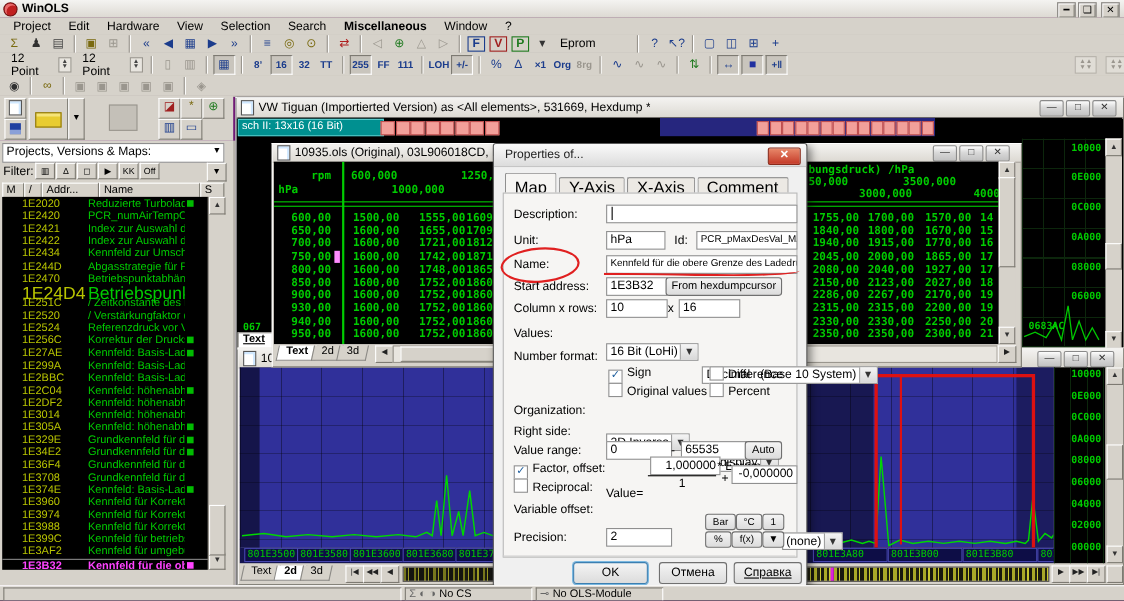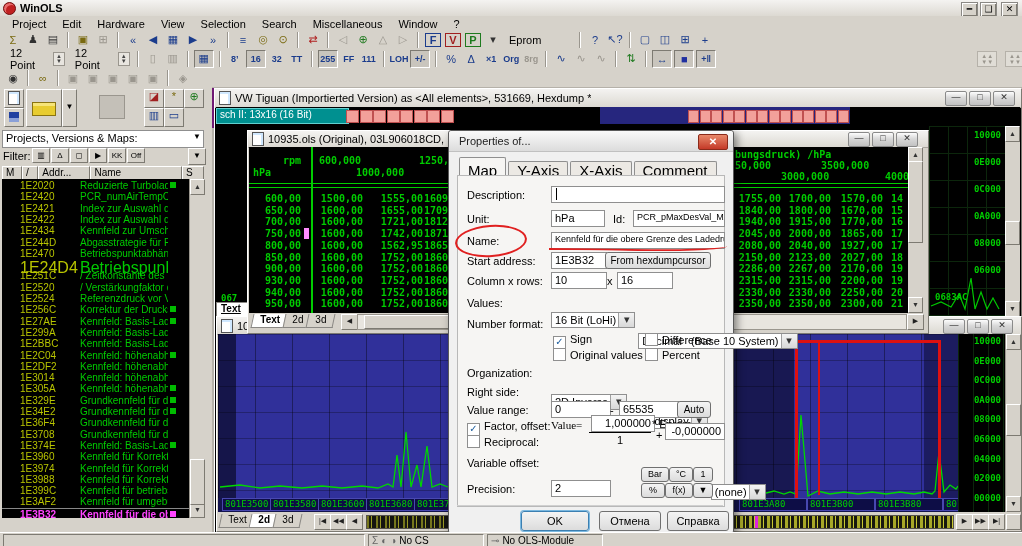--- a/index.html
+++ b/index.html
@@ -71,21 +71,21 @@
     </span>
   </div>
 
   <div class="ab" id="menubar" style="left:0;top:16px;width:1022px;height:15px;display:flex;align-items:center;background:#d6d2ca;border-bottom:1px solid #b5b1a9;padding-left:4px;">
       <span style="padding: 0px 8px;">Project</span>
       <span style="padding: 0px 8px;">Edit</span>
       <span style="padding: 0px 8px;">Hardware</span>
       <span style="padding: 0px 8px;">View</span>
       <span style="padding: 0px 8px;">Selection</span>
       <span style="padding: 0px 8px;">Search</span>
-      <span style="padding: 0px 8px;">Miscellaneous</span>
+      <span style="padding: 0px 8px; font-weight: bold;">Miscellaneous</span>
       <span style="padding: 0px 8px;">Window</span>
       <span style="padding: 0px 8px;">?</span>
     </div>
 
   <div class="ab tbrow" id="toolbar1" style="left:0;top:31px;width:1022px;height:17px;">
       <span class="tbbtn" style="color: rgb(122, 106, 16);">Σ</span>
       <span class="tbbtn" style="color: rgb(48, 48, 48);">♟</span>
       <span class="tbbtn" style="color: rgb(64, 64, 64);">▤</span>
       <span class="tbsep"></span>
       <span class="tbbtn" style="color: rgb(122, 106, 16);">▣</span>
@@ -550,21 +550,21 @@
         <span style="position: absolute; top: 81.1px; color: rgb(0, 204, 0); font-family: &quot;DejaVu Sans Mono&quot;, monospace; font-size: 10px; font-weight: 700; white-space: nowrap; left: -18px; width: 70px; text-align: right;">750,00</span>
         <span style="position: absolute; top: 81.1px; color: rgb(0, 204, 0); font-family: &quot;DejaVu Sans Mono&quot;, monospace; font-size: 10px; font-weight: 700; white-space: nowrap; left: 44px; width: 70px; text-align: right;">1600,00</span>
         <span style="position: absolute; top: 81.1px; color: rgb(0, 204, 0); font-family: &quot;DejaVu Sans Mono&quot;, monospace; font-size: 10px; font-weight: 700; white-space: nowrap; left: 104px; width: 70px; text-align: right;">1742,00</span>
         <span style="position: absolute; top: 81.1px; color: rgb(0, 204, 0); font-family: &quot;DejaVu Sans Mono&quot;, monospace; font-size: 10px; font-weight: 700; white-space: nowrap; left: 135px; width: 70px; text-align: right;">1871,</span>
         <span style="position: absolute; top: 81.1px; color: rgb(0, 204, 0); font-family: &quot;DejaVu Sans Mono&quot;, monospace; font-size: 10px; font-weight: 700; white-space: nowrap; left: 462px; width: 70px; text-align: right;">2045,00</span>
         <span style="position: absolute; top: 81.1px; color: rgb(0, 204, 0); font-family: &quot;DejaVu Sans Mono&quot;, monospace; font-size: 10px; font-weight: 700; white-space: nowrap; left: 512px; width: 70px; text-align: right;">2000,00</span>
         <span style="position: absolute; top: 81.1px; color: rgb(0, 204, 0); font-family: &quot;DejaVu Sans Mono&quot;, monospace; font-size: 10px; font-weight: 700; white-space: nowrap; left: 564px; width: 70px; text-align: right;">1865,00</span>
         <span style="position: absolute; top: 81.1px; color: rgb(0, 204, 0); font-family: &quot;DejaVu Sans Mono&quot;, monospace; font-size: 10px; font-weight: 700; white-space: nowrap; left: 642px;">17</span>
         <span style="position: absolute; top: 92.8px; color: rgb(0, 204, 0); font-family: &quot;DejaVu Sans Mono&quot;, monospace; font-size: 10px; font-weight: 700; white-space: nowrap; left: -18px; width: 70px; text-align: right;">800,00</span>
         <span style="position: absolute; top: 92.8px; color: rgb(0, 204, 0); font-family: &quot;DejaVu Sans Mono&quot;, monospace; font-size: 10px; font-weight: 700; white-space: nowrap; left: 44px; width: 70px; text-align: right;">1600,00</span>
-        <span style="position: absolute; top: 92.8px; color: rgb(0, 204, 0); font-family: &quot;DejaVu Sans Mono&quot;, monospace; font-size: 10px; font-weight: 700; white-space: nowrap; left: 104px; width: 70px; text-align: right;">1562,95</span>
+        <span style="position: absolute; top: 92.8px; color: rgb(0, 204, 0); font-family: &quot;DejaVu Sans Mono&quot;, monospace; font-size: 10px; font-weight: 700; white-space: nowrap; left: 104px; width: 70px; text-align: right;">1748,00</span>
         <span style="position: absolute; top: 92.8px; color: rgb(0, 204, 0); font-family: &quot;DejaVu Sans Mono&quot;, monospace; font-size: 10px; font-weight: 700; white-space: nowrap; left: 135px; width: 70px; text-align: right;">1865,</span>
         <span style="position: absolute; top: 92.8px; color: rgb(0, 204, 0); font-family: &quot;DejaVu Sans Mono&quot;, monospace; font-size: 10px; font-weight: 700; white-space: nowrap; left: 462px; width: 70px; text-align: right;">2080,00</span>
         <span style="position: absolute; top: 92.8px; color: rgb(0, 204, 0); font-family: &quot;DejaVu Sans Mono&quot;, monospace; font-size: 10px; font-weight: 700; white-space: nowrap; left: 512px; width: 70px; text-align: right;">2040,00</span>
         <span style="position: absolute; top: 92.8px; color: rgb(0, 204, 0); font-family: &quot;DejaVu Sans Mono&quot;, monospace; font-size: 10px; font-weight: 700; white-space: nowrap; left: 564px; width: 70px; text-align: right;">1927,00</span>
         <span style="position: absolute; top: 92.8px; color: rgb(0, 204, 0); font-family: &quot;DejaVu Sans Mono&quot;, monospace; font-size: 10px; font-weight: 700; white-space: nowrap; left: 642px;">17</span>
         <span style="position: absolute; top: 104.5px; color: rgb(0, 204, 0); font-family: &quot;DejaVu Sans Mono&quot;, monospace; font-size: 10px; font-weight: 700; white-space: nowrap; left: -18px; width: 70px; text-align: right;">850,00</span>
         <span style="position: absolute; top: 104.5px; color: rgb(0, 204, 0); font-family: &quot;DejaVu Sans Mono&quot;, monospace; font-size: 10px; font-weight: 700; white-space: nowrap; left: 44px; width: 70px; text-align: right;">1600,00</span>
         <span style="position: absolute; top: 104.5px; color: rgb(0, 204, 0); font-family: &quot;DejaVu Sans Mono&quot;, monospace; font-size: 10px; font-weight: 700; white-space: nowrap; left: 104px; width: 70px; text-align: right;">1752,00</span>
         <span style="position: absolute; top: 104.5px; color: rgb(0, 204, 0); font-family: &quot;DejaVu Sans Mono&quot;, monospace; font-size: 10px; font-weight: 700; white-space: nowrap; left: 135px; width: 70px; text-align: right;">1860,</span>
         <span style="position: absolute; top: 104.5px; color: rgb(0, 204, 0); font-family: &quot;DejaVu Sans Mono&quot;, monospace; font-size: 10px; font-weight: 700; white-space: nowrap; left: 462px; width: 70px; text-align: right;">2150,00</span>
@@ -672,39 +672,39 @@
     <span class="ab ddown" style="left:102px;top:251px;width:148px;height:13px;">Bar display</span>
 
     <span class="dlbl" style="top:273px;">Value range:</span>
     <span class="ab field" style="left:102px;top:270px;width:52px;height:13px;">0</span>
     <span class="dlbl" style="left:161px;top:273px;">-</span>
     <span class="ab field" style="left:170px;top:270px;width:52px;height:13px;">65535</span>
     <span class="ab btn7" style="left:228px;top:270px;width:32px;height:15px;line-height:15px;font-size:10px;">Auto</span>
 
     <span class="ab" style="left:18px;top:289px;"><span class="cb">✓</span><span>Factor, offset:</span></span>
     <span class="ab" style="left:18px;top:304px;"><span class="cb"></span><span>Reciprocal:</span></span>
-    <span class="ab" style="left:102px;top:288px;font-family:Liberation Serif, serif;">Value=</span>
+    <span class="ab" style="left:102px;top:312px;">Value=</span>
     <span class="ab field" style="left:142px;top:284px;width:56px;height:13px;text-align:right;">1,000000</span>
     <span class="ab" style="left:203px;top:287px;">* Eprom</span>
     <span class="ab" style="left:140px;top:301px;width:62px;border-top:1px solid #000;"></span>
     <span class="ab" style="left:168px;top:303px;">1</span>
     <span class="ab" style="left:207px;top:298px;">+</span>
     <span class="ab field" style="left:216px;top:292px;width:52px;height:13px;text-align:right;">-0,000000</span>
 
     <span class="dlbl" style="top:326px;">Variable offset:</span>
     <span class="ab ddown" style="left:102px;top:322px;width:148px;height:13px;">(none)</span>
 
     <span class="dlbl" style="top:352px;">Precision:</span>
     <span class="ab field" style="left:102px;top:349px;width:52px;height:13px;">2</span>
     <span id="unitbtns"><span class="btn7" style="position: absolute; left: 192px; top: 336px; width: 26px; height: 13px; line-height: 13px; font-size: 9px;">Bar</span><span class="btn7" style="position: absolute; left: 220px; top: 336px; width: 22px; height: 13px; line-height: 13px; font-size: 9px;">°C</span><span class="btn7" style="position: absolute; left: 244px; top: 336px; width: 18px; height: 13px; line-height: 13px; font-size: 9px;">1</span><span class="btn7" style="position: absolute; left: 192px; top: 352px; width: 22px; height: 13px; line-height: 13px; font-size: 9px;">%</span><span class="btn7" style="position: absolute; left: 216px; top: 352px; width: 26px; height: 13px; line-height: 13px; font-size: 9px;">f(x)</span><span class="btn7" style="position: absolute; left: 244px; top: 352px; width: 18px; height: 13px; line-height: 13px; font-size: 9px;">▼</span></span>
 
     <span class="ab" style="left:8px;top:374px;width:266px;border-top:1px solid #d0d0d0;"></span>
     <span class="ab btn7" style="left:72px;top:380px;width:66px;height:18px;line-height:18px;border-color:#3c7fb1;box-shadow:0 0 0 1px #7ab8e0;">OK</span>
     <span class="ab btn7" style="left:150px;top:380px;width:60px;height:18px;line-height:18px;">Отмена</span>
-    <span class="ab btn7" style="left:218px;top:380px;width:60px;height:18px;line-height:18px;">Справка</span>
+    <span class="ab btn7" style="left:218px;top:380px;width:60px;height:18px;line-height:18px;text-decoration:underline;">Справка</span>
   </div>
 
   <div class="ab" style="left:0;top:532px;width:1022px;height:14px;background:#d6d2ca;border-top:1px solid #fff;display:flex;align-items:center;">
     <span class="bevin" style="margin-left:3px;width:360px;height:11px;"></span>
     <span class="bevin" style="margin-left:3px;width:108px;height:11px;padding:0 3px;font-size:10px;display:flex;align-items:center;gap:3px;">
       <span style="color:#666;">Σ</span>
       <span style="color:#666;">◐</span>
       <span style="color:#666;">◑</span>
       <span>No CS</span>
     </span>

